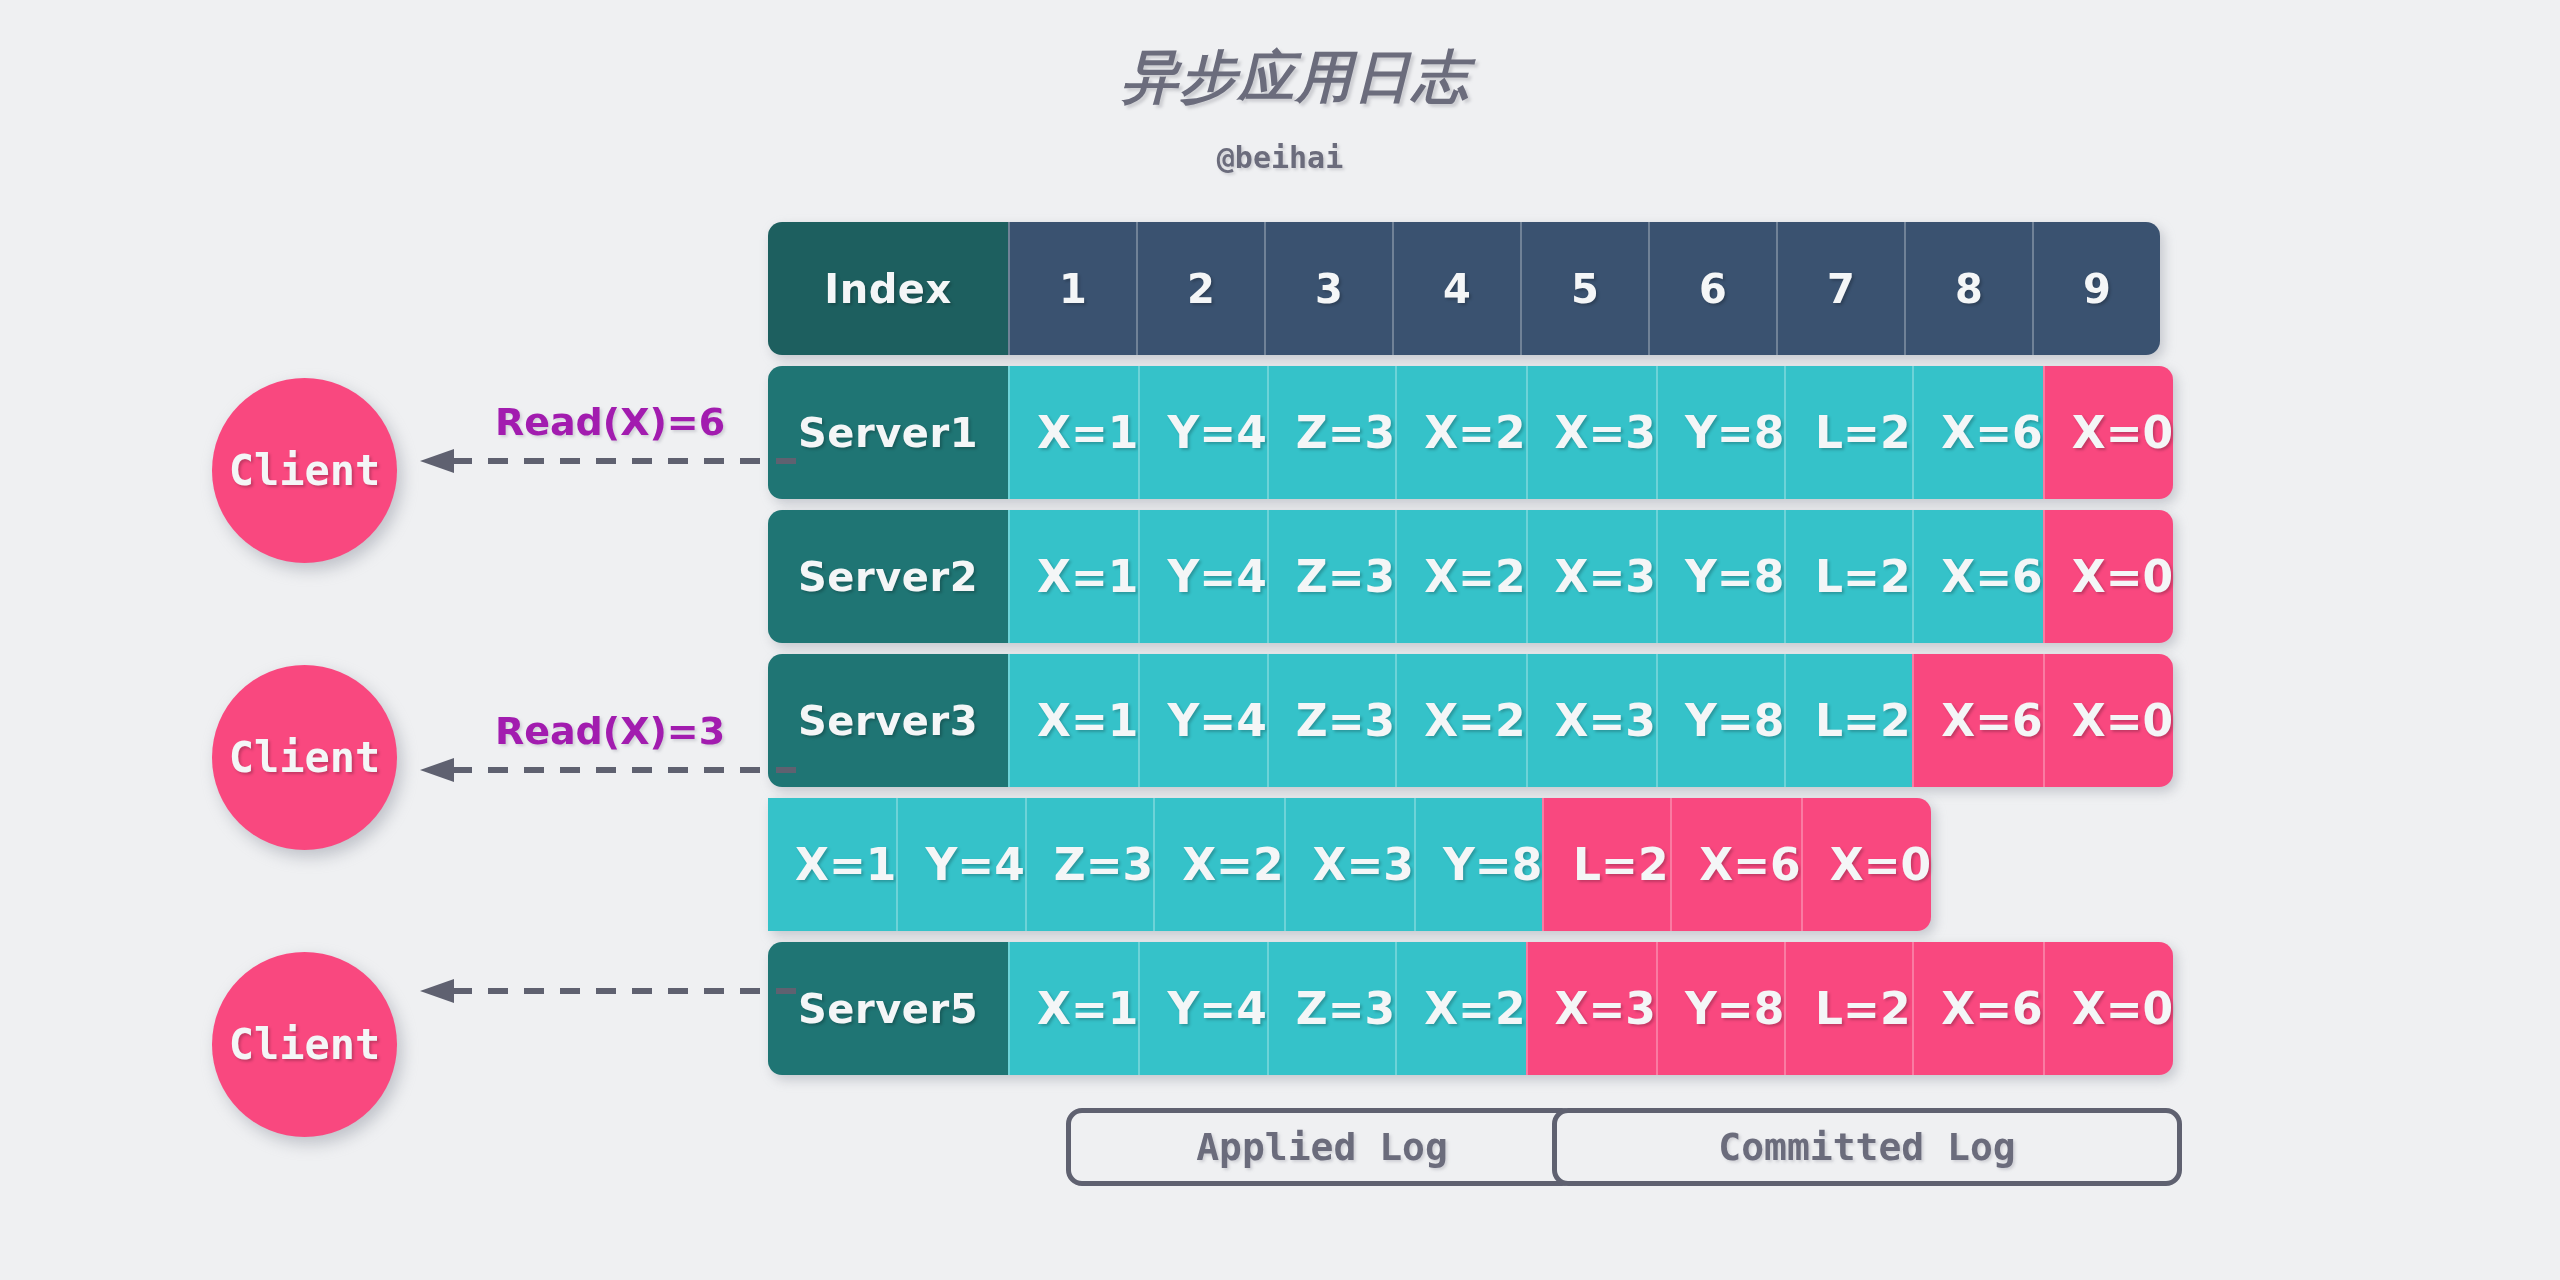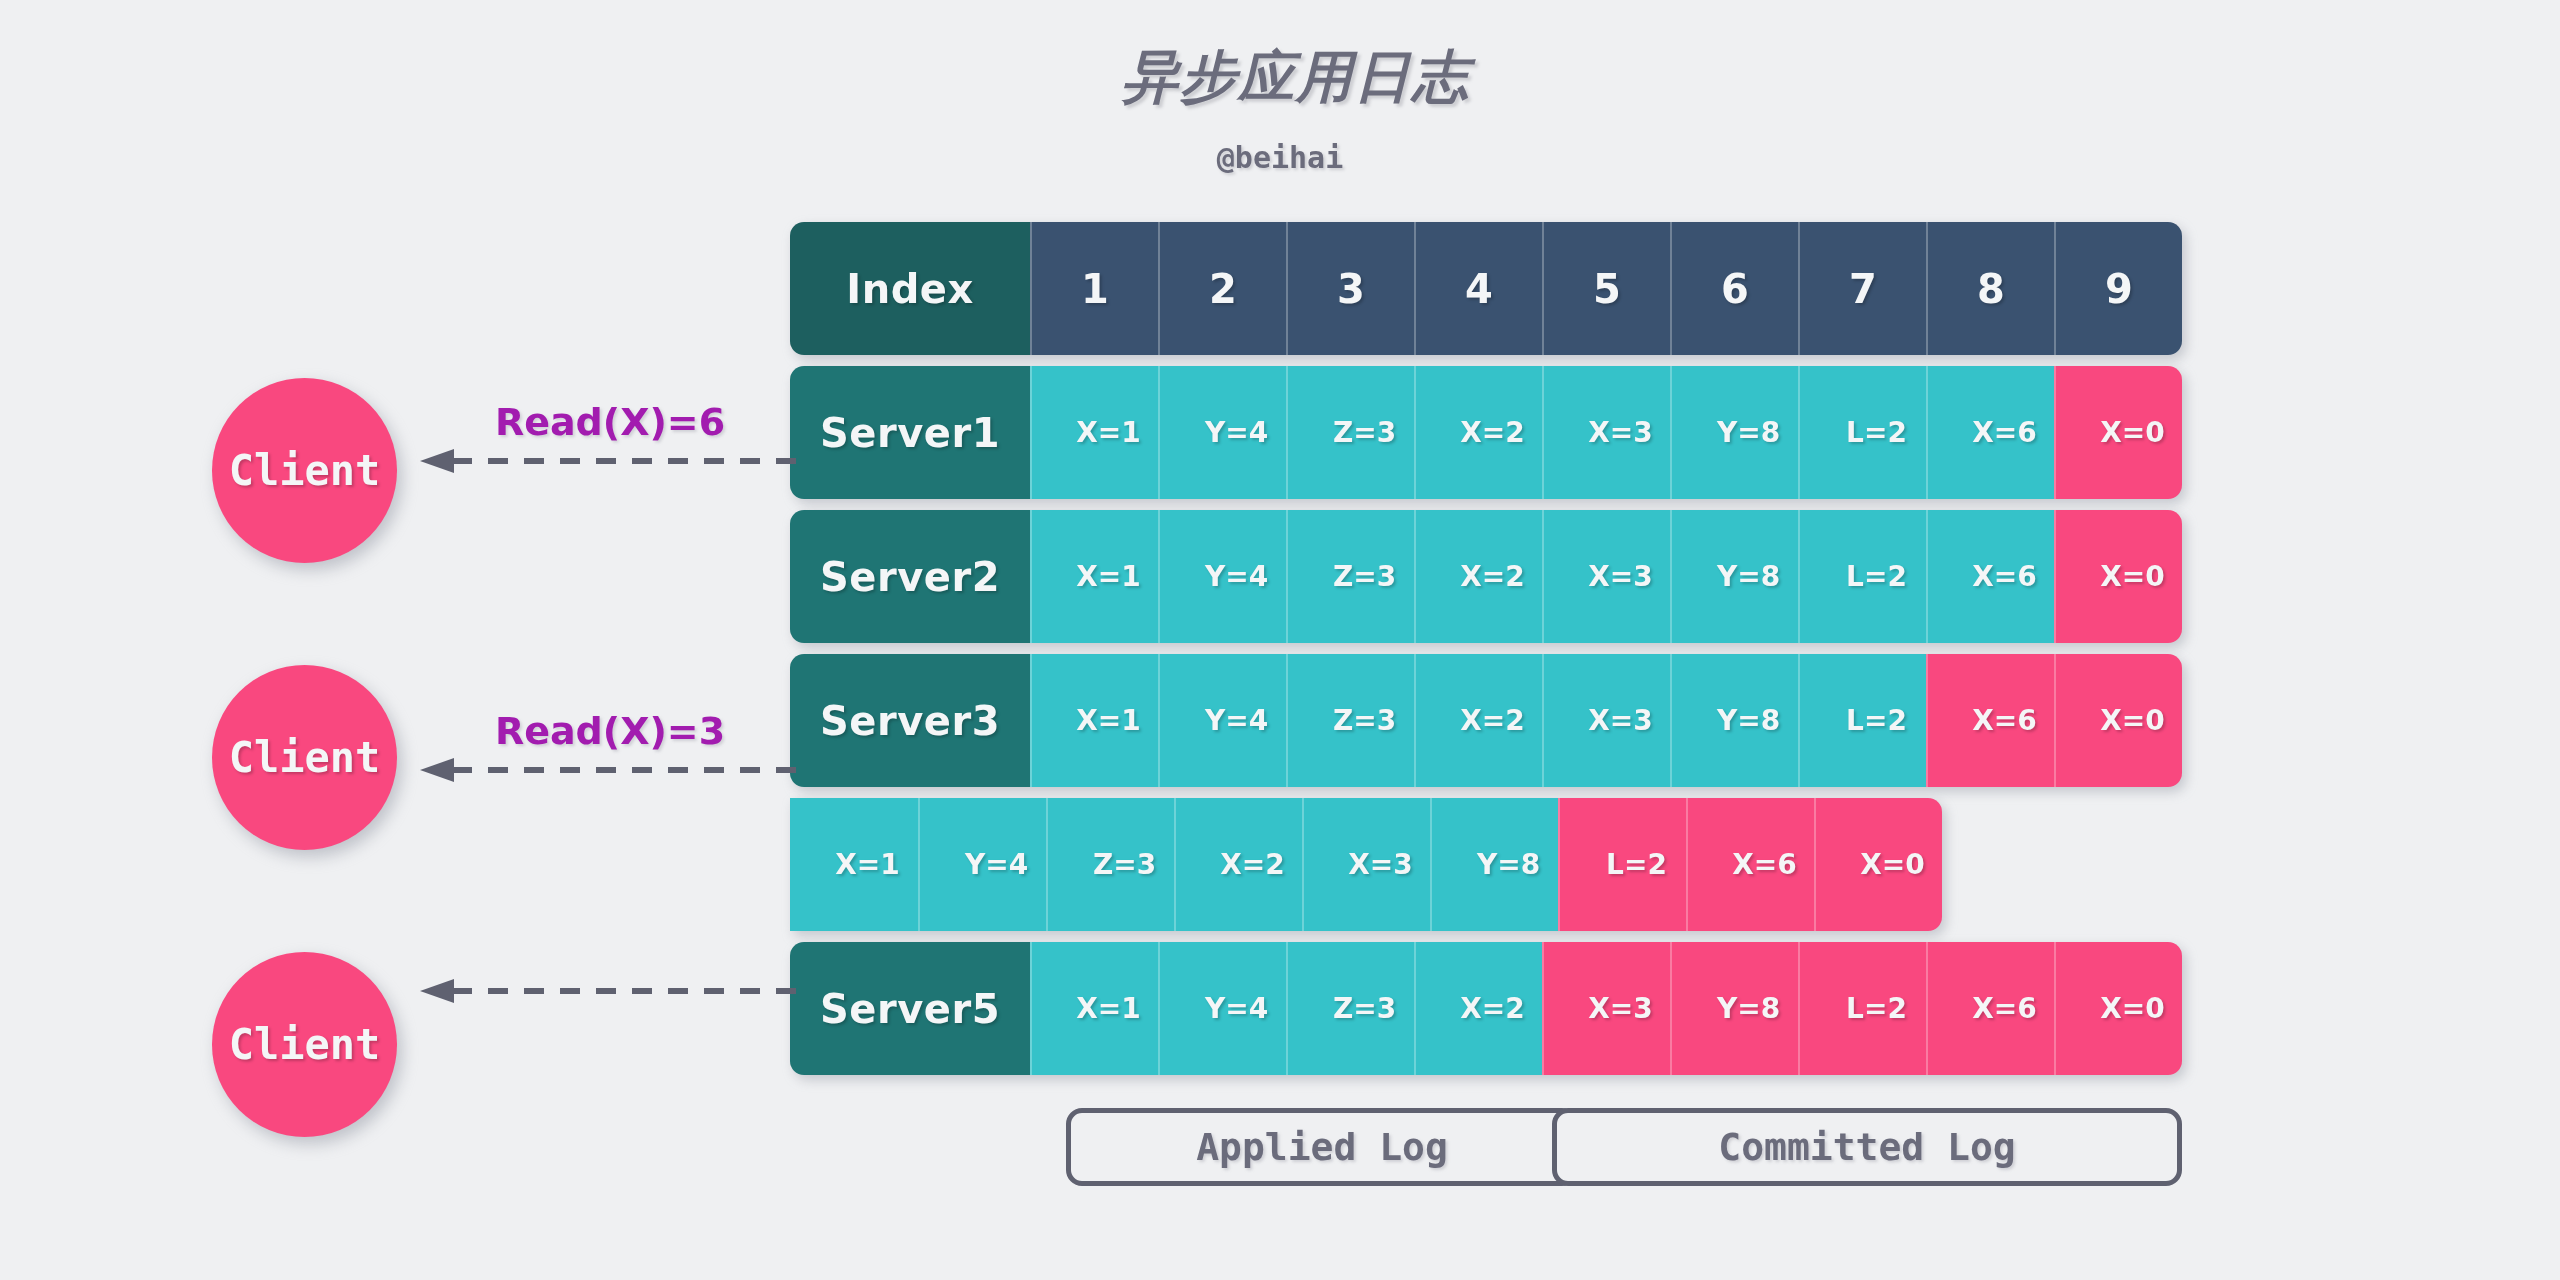--- a/index.html
+++ b/index.html
@@ -42,21 +42,21 @@
     font-family: "DejaVu Sans Mono", monospace;
     font-size: 30px;
     font-weight: bold;
     color: #6b6c7c;
     text-shadow: 2px 2px 3px rgba(130,130,140,0.30);
   }
 
   
   #table {
     position: absolute;
-    left: 790px;
+    left: 768px;
     top: 222px;
     width: 1392px;
   }
 
   .row {
     display: flex;
     height: 133px;
     margin-bottom: 11px;
     filter: drop-shadow(4px 5px 6px rgba(120,125,140,0.35));
   }
@@ -94,21 +94,21 @@
   #header-row .label-cell { background: #1d5f5f; }
   #header-row .idx-cell {
     background: #3a5270;
     font-size: 40px;
   }
 
   
   .server-row .label-cell { background: #1f7574; }
   .cyan  { background: #35c2c9; }
   .pink  { background: #f9487f; }
-  .server-row .log-cell { font-size: 28px; padding-left: 27px; }
+  .server-row .log-cell { font-size: 44px; padding-left: 27px; }
 
   
   .client {
     position: absolute;
     width: 185px;
     height: 185px;
     border-radius: 50%;
     background: #f9487f;
     display: flex;
     align-items: center;

